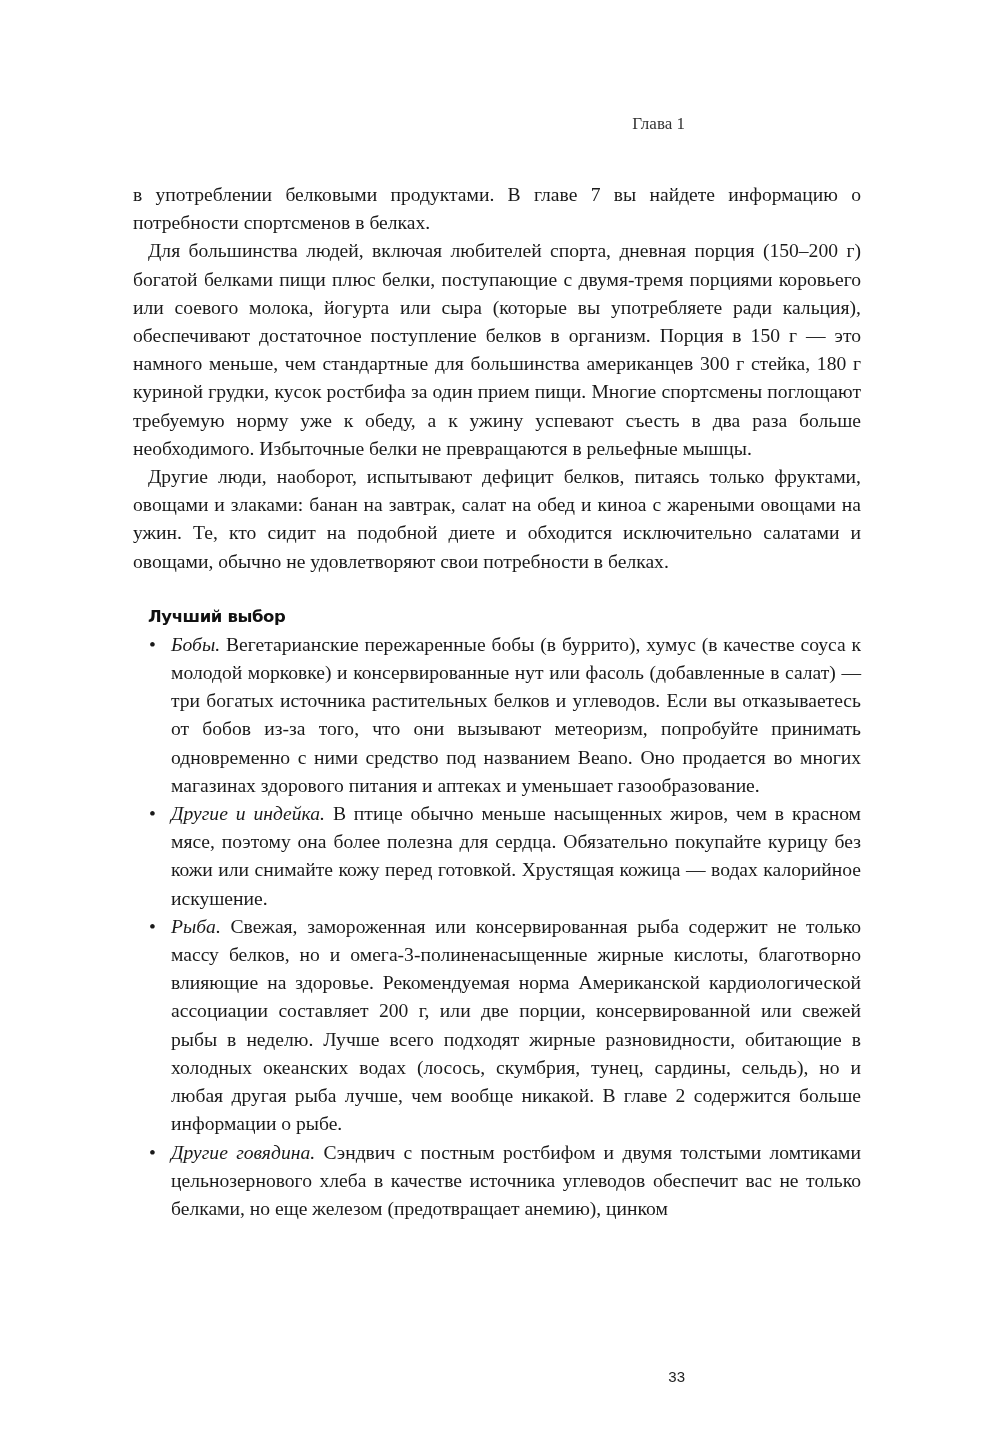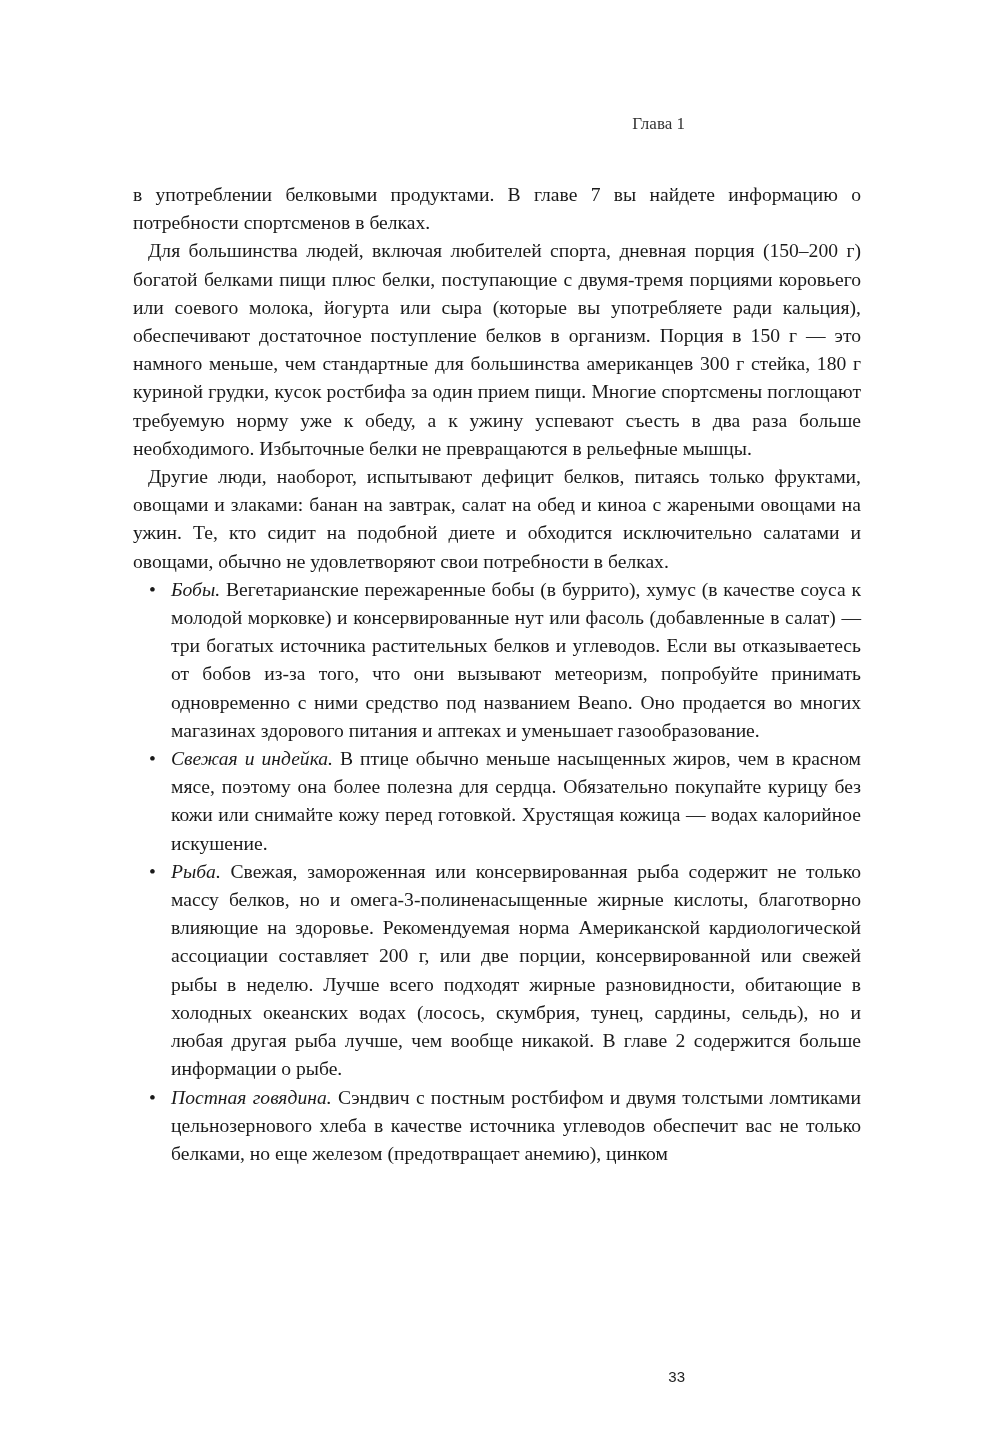--- a/index.html
+++ b/index.html
@@ -102,33 +102,34 @@
 
 <div class="page">
 
   <div class="running-head">Глава 1</div>
 
   <div class="body-text">
     <p>в употреблении белковыми продуктами. В главе 7 вы найдете информацию о потребности спортсменов в белках.</p>
     <p class="indent">Для большинства людей, включая любителей спорта, дневная порция (150–200 г) богатой белками пищи плюс белки, поступающие с двумя-тремя порциями коровьего или соевого молока, йогурта или сыра (которые вы употребляете ради кальция), обеспечивают достаточное поступление белков в организм. Порция в 150 г — это намного меньше, чем стандартные для большинства американцев 300 г стейка, 180 г куриной грудки, кусок ростбифа за один прием пищи. Многие спортсмены поглощают требуемую норму уже к обеду, а к ужину успевают съесть в два раза больше необходимого. Избыточные белки не превращаются в рельефные мышцы.</p>
     <p class="indent">Другие люди, наоборот, испытывают дефицит белков, питаясь только фруктами, овощами и злаками: банан на завтрак, салат на обед и киноа с жареными овощами на ужин. Те, кто сидит на подобной диете и обходится исключительно салатами и овощами, обычно не удовлетворяют свои потребности в белках.</p>
 
+    <h3 class="section-heading">Лучший выбор</h3>
 
     <ul class="bullets">
       <li>
         <span class="bullet">•</span><em>Бобы.</em><span> Вегетарианские пережаренные бобы (в буррито), хумус (в качестве соуса к молодой морковке) и консервированные нут или фасоль (добавленные в салат) — три богатых источника растительных белков и углеводов. Если вы отказываетесь от бобов из-за того, что они вызывают метеоризм, попробуйте принимать одновременно с ними средство под названием Beano. Оно продается во многих магазинах здорового питания и аптеках и уменьшает газообразование.</span>
       </li>
       <li>
-        <span class="bullet">•</span><em>Свежая и индейка.</em><span> В птице обычно меньше насыщенных жиров, чем в красном мясе, поэтому она более полезна для сердца. Обязательно покупайте курицу без кожи или снимайте кожу перед готовкой. Хрустящая кожица — водах калорийное искушение.</span>
+        <span class="bullet">•</span><em>Другие и индейка.</em><span> В птице обычно меньше насыщенных жиров, чем в красном мясе, поэтому она более полезна для сердца. Обязательно покупайте курицу без кожи или снимайте кожу перед готовкой. Хрустящая кожица — водах калорийное искушение.</span>
       </li>
       <li>
         <span class="bullet">•</span><em>Рыба.</em><span> Свежая, замороженная или консервированная рыба содержит не только массу белков, но и омега-3-полиненасыщенные жирные кислоты, благотворно влияющие на здоровье. Рекомендуемая норма Американской кардиологической ассоциации составляет 200 г, или две порции, консервированной или свежей рыбы в неделю. Лучше всего подходят жирные разновидности, обитающие в холодных океанских водах (лосось, скумбрия, тунец, сардины, сельдь), но и любая другая рыба лучше, чем вообще никакой. В главе 2 содержится больше информации о рыбе.</span>
       </li>
       <li>
-        <span class="bullet">•</span><em>Постная говядина.</em><span> Сэндвич с постным ростбифом и двумя толстыми ломтиками цельнозернового хлеба в качестве источника углеводов обеспечит вас не только белками, но еще железом (предотвращает анемию), цинком</span>
+        <span class="bullet">•</span><em>Другие говядина.</em><span> Сэндвич с постным ростбифом и двумя толстыми ломтиками цельнозернового хлеба в качестве источника углеводов обеспечит вас не только белками, но еще железом (предотвращает анемию), цинком</span>
       </li>
     </ul>
   </div>
 
   <div class="page-number">33</div>
 
 
 </div>
 
 </body></html>

